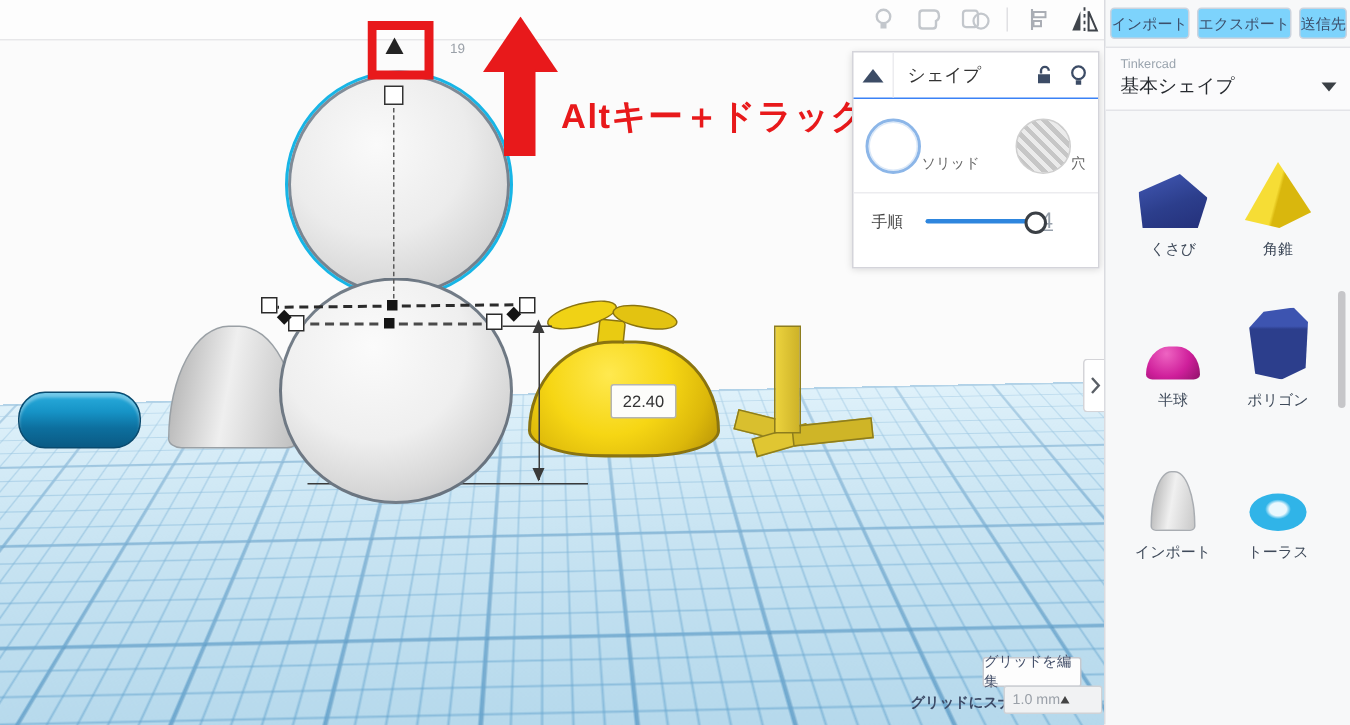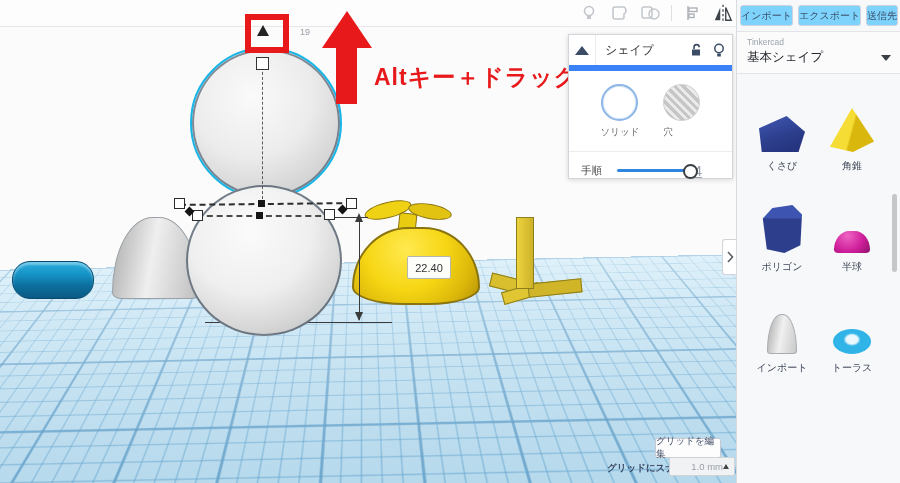--- a/index.html
+++ b/index.html
@@ -82,38 +82,38 @@
   .red-head{left:322px;top:11px;width:0;height:0;border-left:25px solid transparent;border-right:25px solid transparent;border-bottom:37px solid #e8191b;z-index:9;}
   .red-shaft{left:336px;top:46px;width:21px;height:58px;background:#e8191b;z-index:9;}
   .red-text{left:374px;top:62px;font-size:23px;font-weight:bold;color:#e8191b;letter-spacing:1px;z-index:9;white-space:nowrap;}
   .partial{left:300px;top:27px;font-size:9px;color:#9aa0a8;z-index:8;}
 
   
   .grid-edit{left:655px;top:438px;width:64px;height:18px;background:#fdfdfd;border:1px solid #c6c9cf;
     border-radius:2px;font-size:9.5px;color:#44506a;display:flex;align-items:center;justify-content:center;z-index:9;cursor:pointer;}
   .snap-label{left:607px;top:462px;font-size:9.5px;font-weight:bold;color:#3c4a66;z-index:9;}
   .snap-dd{left:669px;top:457px;width:54px;height:17px;background:#f1f2f3;border:1px solid #cfd2d6;border-radius:2px;
-    display:flex;align-items:center;justify-content:flex-end;padding:0 5px;z-index:9;cursor:pointer;}
+    display:flex;align-items:center;justify-content:flex-start;padding:0 5px;z-index:9;cursor:pointer;}
   .snap-dd span{font-size:9.5px;color:#9aa0a8;}
   .caret-up{width:0;height:0;border-left:3.5px solid transparent;border-right:3.5px solid transparent;border-bottom:5px solid #444;}
 
   
   .panel-tab{left:722px;top:239px;width:14px;height:34px;background:#fff;border:1px solid #d4d4d8;border-right:none;
     border-radius:3px 0 0 3px;display:flex;align-items:center;justify-content:center;z-index:9;cursor:pointer;}
 
   
   .shape-panel{left:568px;top:34px;width:163px;height:143px;background:#fff;border:1px solid #d4d4da;
     box-shadow:0 1px 5px rgba(0,0,0,.15);z-index:10;}
-  .sp-header{height:30px;border-bottom:6px solid #3b82f6;display:flex;align-items:center;}
+  .sp-header{height:30px;border-bottom:1px solid #3b82f6;display:flex;align-items:center;}
   .sp-collapse{width:26px;height:30px;display:flex;align-items:center;justify-content:center;border-right:1px solid #ececef;cursor:pointer;}
   .sp-collapse i{width:0;height:0;border-left:7px solid transparent;border-right:7px solid transparent;border-bottom:9px solid #3c4c66;}
   .sp-title{flex:1;margin-left:9px;font-size:12px;color:#333;}
   .sp-hicon{width:20px;height:20px;display:flex;align-items:center;justify-content:center;cursor:pointer;margin-right:3px;}
   .sp-swatches{display:flex;justify-content:center;gap:24px;margin-top:13px;}
-  .swatch{display:flex;flex-direction:column;align-items:flex-start;cursor:pointer;}
+  .swatch{display:flex;flex-direction:row;align-items:flex-end;cursor:pointer;}
   .sw-solid{width:33px;height:33px;border-radius:50%;background:#fff;border:2px solid #8cb6e8;box-shadow:0 0 0 1px #dce9f8 inset;}
   .sw-hole{width:35px;height:35px;border-radius:50%;border:1px solid #cfcfcf;
     background:repeating-linear-gradient(45deg,#c6c6c6 0 3px,#ebebeb 3px 6px);}
   .swatch span{margin-top:5px;font-size:9.5px;color:#666;}
   .sp-div{border-top:1px solid #ececef;margin-top:12px;}
   .sp-steps{display:flex;align-items:center;padding:10px 30px 0 12px;}
   .sp-steps .lbl{font-size:10.5px;color:#444;width:30px;}
   .track{position:relative;width:80px;height:3px;border-radius:2px;background:#2e86de;margin-left:10px;cursor:pointer;}
   .knob{position:absolute;left:66px;top:-5px;width:11px;height:11px;border-radius:50%;background:#fff;border:2px solid #3a3f45;}
   .sp-steps .val{margin-left:auto;font-size:15px;color:#97a0ab;text-decoration:underline;}
@@ -319,29 +319,29 @@
         <span>くさび</span>
       </div>
       <div class="rp-item">
         <div class="icon-area">
             <div class="shp-pyr"></div>
           </div>
         <span>角錐</span>
       </div>
       <div class="rp-item">
         <div class="icon-area">
+            <div class="shp-hemi"></div>
+          </div>
+        <span>半球</span>
+      </div>
+      <div class="rp-item">
+        <div class="icon-area">
             <div class="shp-poly"></div>
           </div>
         <span>ポリゴン</span>
-      </div>
-      <div class="rp-item">
-        <div class="icon-area">
-            <div class="shp-hemi"></div>
-          </div>
-        <span>半球</span>
       </div>
       <div class="rp-item">
         <div class="icon-area">
             <div class="shp-parab"></div>
           </div>
         <span>インポート</span>
       </div>
       <div class="rp-item">
         <div class="icon-area">
             <div class="shp-torus"></div>

